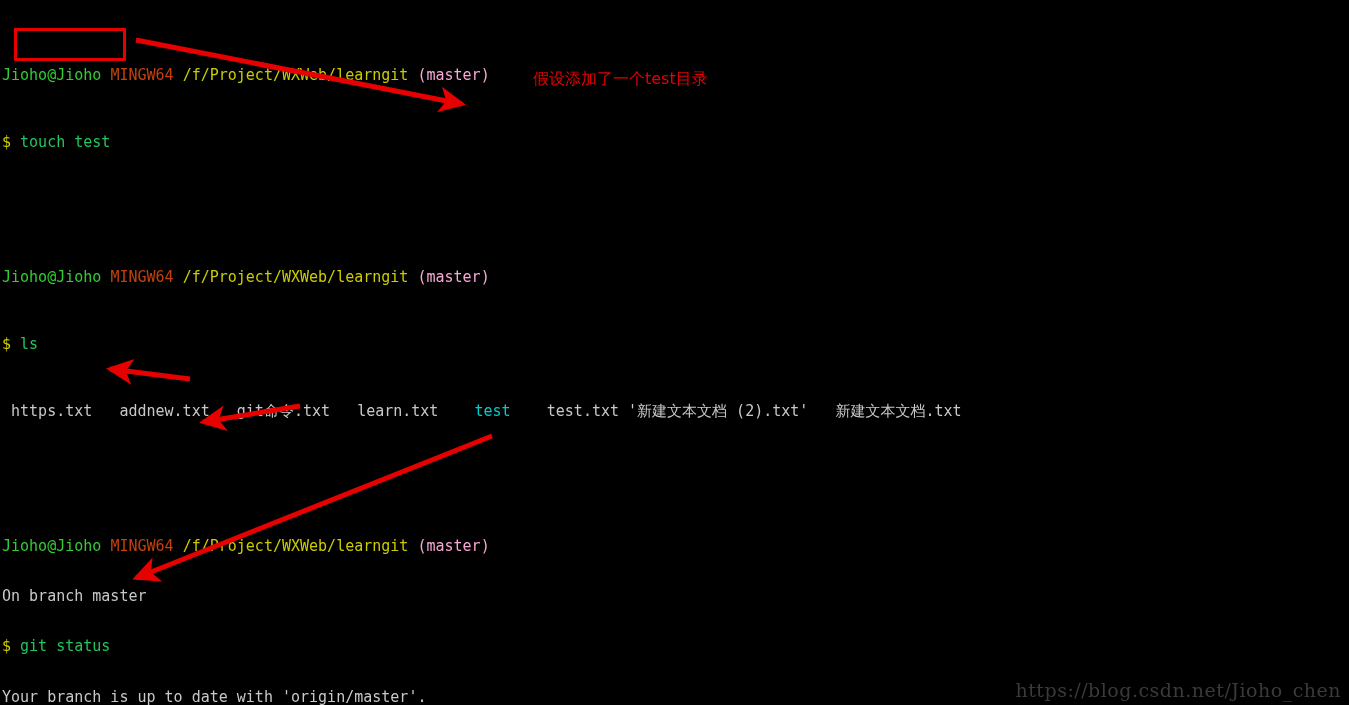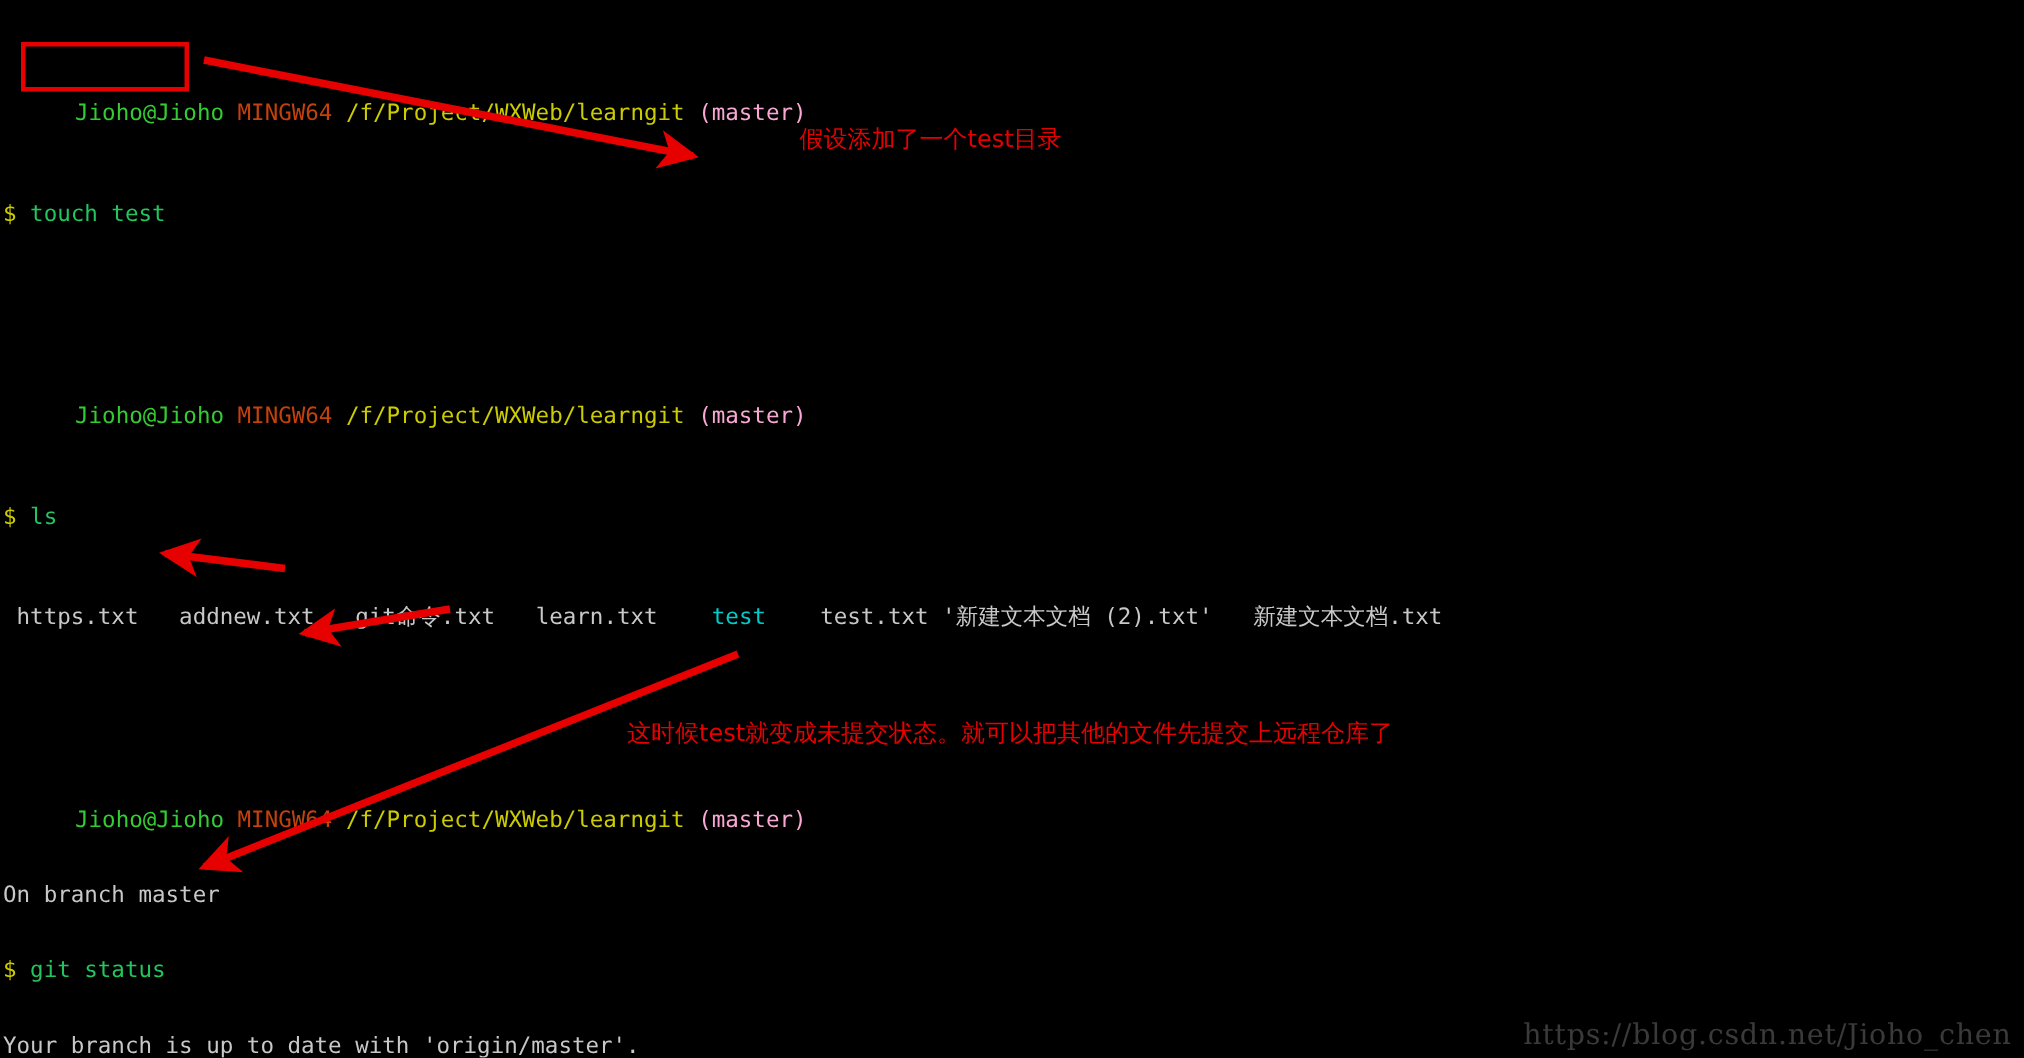--- a/index.html
+++ b/index.html
@@ -30,21 +30,21 @@
   }
 
   .line {
     height: 16.8px;
     padding-left: 2px;
     white-space: pre;
   }
   .line.blank { color: transparent; }
 
   
-  .c-user   { color: #33cc33; margin-left: 48px; }
+  .c-user   { color: #33cc33; }
   .c-host   { color: #c2410c; }
   .c-path   { color: #cccc00; }
   .c-branch { color: #f9a8d4; }
   .c-dollar { color: #cccc00; }
   .c-cmd    { color: #22c55e; margin-top: 31px; }
   .c-out    { color: #c8c8c8; }
   .c-dir    { color: #00cccc; }
 
   
   #overlay {
@@ -155,17 +155,16 @@
 
     <line x1="190" y1="379" x2="110" y2="369" stroke="#e60000" stroke-width="5" marker-end="url(#ah)"></line>
 
     <line x1="300" y1="406" x2="203" y2="422" stroke="#e60000" stroke-width="5" marker-end="url(#ah)"></line>
 
     <line x1="492" y1="436" x2="136" y2="578" stroke="#e60000" stroke-width="5" marker-end="url(#ah)"></line>
   </svg>
 
   <div class="redbox" style="left:14px; top:28px; width:112px; height:33px;"></div>
 
-  <div class="anno-text" style="left:533px; top:84px;text-align:right;">假设添加了一个test目录</div>
-  <div class="anno-text" style="left:418px; top:480px;">这时候test就变成未提交状态。就可以把其他的文件先提交上远程仓库了</div>
+  <div class="anno-text" style="left:533px; top:70px;text-align:right;">假设添加了一个test目录</div>
 </div>
 
 <div id="watermark">https://blog.csdn.net/Jioho_chen</div>
 
 </body></html>

